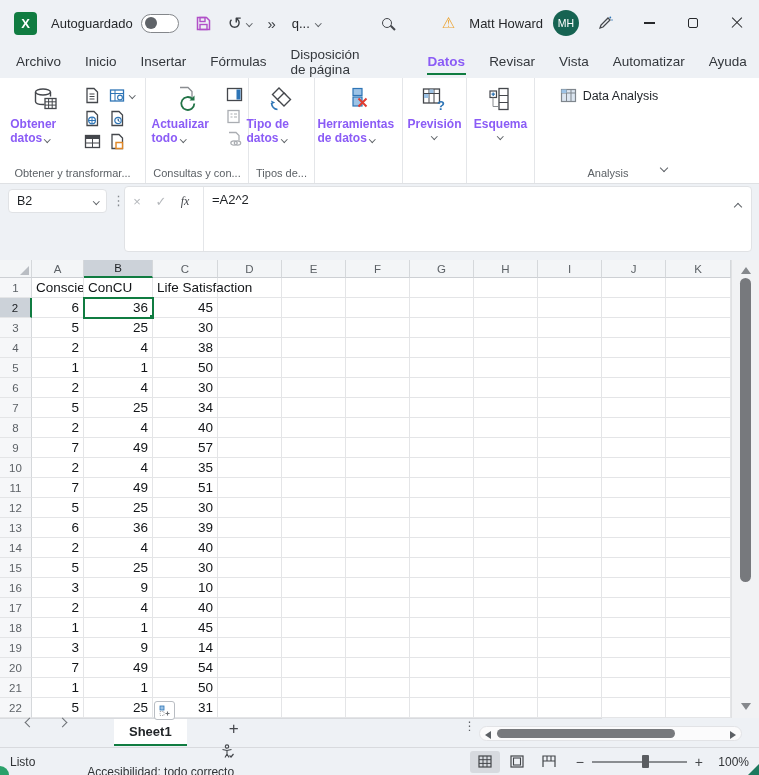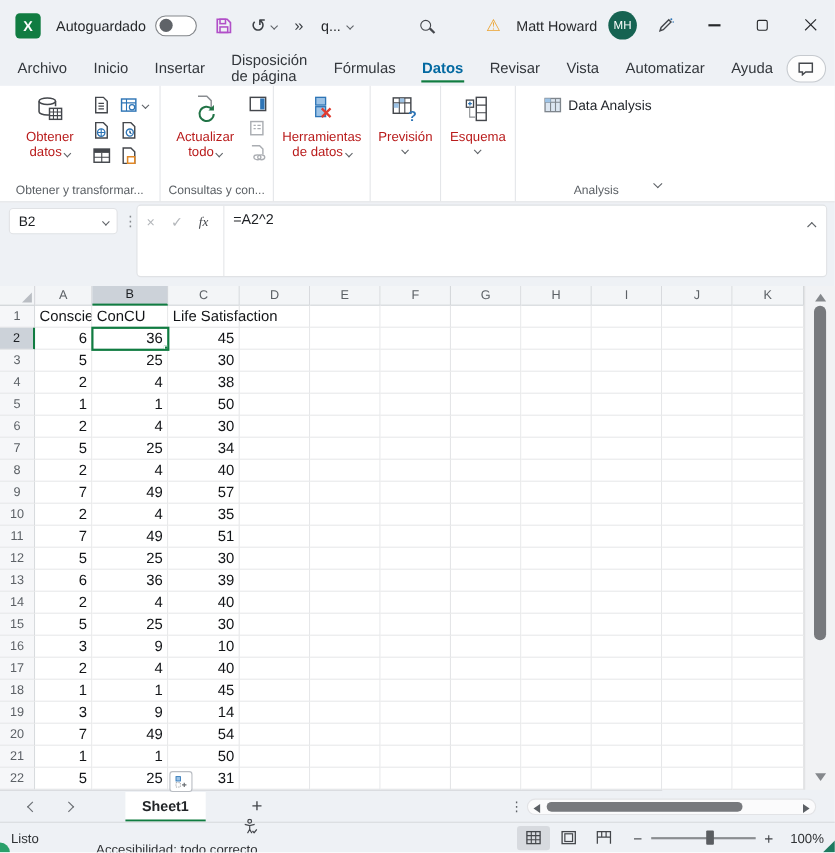--- a/index.html
+++ b/index.html
@@ -25,32 +25,32 @@
   .min-glyph { width:11px; height:1.3px; background:#26282b; }
   .max-glyph { width:10px; height:10px; border:1.3px solid #26282b; border-radius:2px; }
   .close-glyph { position:relative; width:12px; height:12px; }
   .close-glyph::before,.close-glyph::after { content:""; position:absolute; left:-1px; top:5px; width:14px; height:1.3px; background:#26282b; }
   .close-glyph::before { transform:rotate(45deg);} .close-glyph::after { transform:rotate(-45deg);}
 
   
   .menubar { position:absolute; top:46px; left:0; width:759px; height:32px; display:flex; align-items:center; padding-left:4px; }
   .mtab { padding:0 11px; font-size:13.5px; color:#33373c; height:32px; display:flex; align-items:center; cursor:default; }
   .mtab span { padding:5px 1px 4px; border-bottom:2.5px solid transparent; }
-  .mtab.active span { border-bottom-color:#107C41; color:#0369a1; font-weight:bold; }
+  .mtab.active span { border-bottom-color:#107C41; color:#8b5cf6; font-weight:bold;margin-left:44px; }
   .menubar-right { margin-left:auto; display:flex; align-items:center; gap:8px; margin-right:12px; }
   .comment-btn { width:36px; height:25px; border:1px solid #c6cacf; border-radius:13px; background:#fdfdfd; display:flex; align-items:center; justify-content:center; }
   .share-btn { height:26px; border-radius:5px; background:#107C41; display:flex; align-items:center; gap:6px; padding:0 9px; }
 
   
   .ribbon { position:absolute; top:78px; left:0; width:759px; height:106px; background:#fff; border-bottom:1px solid #dfe1e4; display:flex; }
   .rgroup { position:relative; display:flex; flex-direction:column; align-items:center; border-right:1px solid #e4e6e9; padding-top:6px; }
   .rgroup .glabel { position:absolute; bottom:4px; left:0; right:0; text-align:center; font-size:11px; color:#5c6166; white-space:nowrap; overflow:hidden; }
   .gbody { display:flex; gap:4px; align-items:flex-start; }
   .bigbtn { width:70px; display:flex; flex-direction:column; align-items:center; padding-top:2px; }
-  .bigbtn .lbl { font-size:12px; line-height:13.5px; color:#b91c1c; text-align:center; margin-top:5px; }
+  .bigbtn .lbl { font-size:12px; line-height:13.5px; color:#8b5cf6; margin-top:5px;font-weight:bold; }
   .bigbtn .lbl .chev { margin-left:3px; }
   .smicons { display:grid; grid-template-columns:auto auto; gap:6px 8px; margin-top:3px; }
   .smcol { display:flex; flex-direction:column; gap:7px; margin-top:3px; }
   .smico { display:flex; align-items:center; }
   .analysis-btn { display:flex; align-items:center; gap:6px; font-size:12.5px; color:#1f2328; margin:4px 10px 0 12px; }
   .ribbon-collapse { position:absolute; right:14px; bottom:8px; }
 
   
   .fbar { position:absolute; top:184px; left:0; width:759px; height:76px; }
   .namebox { position:absolute; left:8px; top:5px; width:99px; height:24px; background:#fff; border:1px solid #e0e2e5; border-radius:4px; display:flex; align-items:center; font-size:12.5px; color:#1d2024; padding:0 8px; }
@@ -82,21 +82,21 @@
   .handle { position:absolute; right:-2px; bottom:-2px; width:5px; height:5px; background:#107C41; border:1px solid #fff; }
   .fill-options { position:absolute; left:154px; top:441px; width:21px; height:19px; background:#fff; border:1px solid #b9bdc3; border-radius:3px; display:flex; align-items:center; justify-content:center; z-index:4; }
 
   
   .vscroll { position:absolute; top:260px; left:731px; width:28px; height:458px; background:#f1f2f4; border-left:1px solid #e0e1e3; }
   .vthumb { position:absolute; left:8px; top:18px; width:11px; height:304px; background:#77797d; border-radius:6px; }
   .tri-up { position:absolute; left:9px; top:7px; border-left:5px solid transparent; border-right:5px solid transparent; border-bottom:7px solid #85888c; }
   .tri-down { position:absolute; left:9px; bottom:8px; border-left:5px solid transparent; border-right:5px solid transparent; border-top:7px solid #85888c; }
 
   
-  .sheetbar { position:absolute; top:718px; left:0; width:602px; height:29px; background:#eef1f5; border-top:1px solid #d8dade; display:flex; align-items:center; }
+  .sheetbar { position:absolute; top:718px; left:0; width:602px; height:29px; background:#eef1f5; border-top:1px solid #d8dade; display:flex; align-items:flex-start; }
   .nav-chev { width:7px; height:7px; border-right:1.5px solid #6b6f74; border-bottom:1.5px solid #6b6f74; display:inline-block; }
   .nav-left { transform:rotate(135deg); margin-left:26px; }
   .nav-right { transform:rotate(-45deg); margin-left:26px; }
   .sheettab { margin-left:48px; height:27px; background:#fff; border-bottom:2.5px solid #107C41; display:flex; align-items:center; padding:0 15px; font-size:13px; font-weight:bold; color:#222528; }
   .addsheet { margin-left:42px; font-size:17px; color:#44474c; }
   .sb-dots { margin-left:225px; color:#5f6368; font-size:12px; }
   .hscroll { position:absolute; left:479px; top:7px; width:263px; height:15px; background:#fbfbfc; border:1px solid #e2e3e6; border-radius:8px; }
   .hthumb { position:absolute; left:17px; top:2px; width:178px; height:9px; background:#77797d; border-radius:5px; }
   .htri-l { position:absolute; left:5px; top:3.5px; border-top:4px solid transparent; border-bottom:4px solid transparent; border-right:6px solid #5c6065; }
   .htri-r { position:absolute; right:5px; top:3.5px; border-top:4px solid transparent; border-bottom:4px solid transparent; border-left:6px solid #5c6065; }
@@ -178,24 +178,24 @@
         <div class="mtab">
           <span>Archivo</span>
         </div>
         <div class="mtab">
           <span>Inicio</span>
         </div>
         <div class="mtab">
           <span>Insertar</span>
         </div>
         <div class="mtab">
+          <span>Fórmulas</span>
+        </div>
+        <div class="mtab">
           <span>Disposición de página</span>
-        </div>
-        <div class="mtab">
-          <span>Fórmulas</span>
         </div>
         <div class="mtab active">
           <span>Datos</span>
         </div>
         <div class="mtab">
           <span>Revisar</span>
         </div>
         <div class="mtab">
           <span>Vista</span>
         </div>
@@ -308,20 +308,32 @@
                 <path d="M3 1.5h7l3 3v5" fill="none" stroke="#aaadb2" stroke-width="1.3"></path>
                 <ellipse cx="8" cy="12" rx="3.2" ry="2.2" fill="none" stroke="#aaadb2" stroke-width="1.2"></ellipse>
                 <ellipse cx="11.5" cy="12" rx="3.2" ry="2.2" fill="none" stroke="#aaadb2" stroke-width="1.2"></ellipse>
               </svg>
             </div>
         </div>
       </div>
       <div class="glabel">Consultas y con...</div>
     </div>
 
+    <div class="rgroup" style="width:66px;">
+      <div class="bigbtn">
+        <svg width="27" height="27" viewBox="0 0 27 27">
+            <path d="M11 2l6.5 6.5L11 15 4.5 8.5z" fill="none" stroke="#44474c" stroke-width="1.4"></path>
+            <path d="M16 7l6.5 6.5L16 20l-6.5-6.5z" fill="#fff" stroke="#44474c" stroke-width="1.4"></path>
+            <path d="M3.5 17a7 7 0 0 0 6 6.5" fill="none" stroke="#2e75b6" stroke-width="1.7"></path>
+            <path d="M3 14.5l1 3.5 3.2-1.6z" fill="#2e75b6"></path>
+          </svg>
+        <span class="lbl"><span>Tipo de datos</span><span class="chev sm"></span></span>
+      </div>
+      <div class="glabel">Tipos de...</div>
+    </div>
 
 
     <div class="rgroup" style="width:88px;">
       <div class="bigbtn" style="width:82px;">
         <svg width="27" height="27" viewBox="0 0 27 27">
             <rect x="8" y="2.5" width="9" height="7" fill="#9dc3e6" stroke="#2e75b6" stroke-width="1.2"></rect>
             <rect x="8" y="11" width="9" height="9" fill="#9dc3e6" stroke="#2e75b6" stroke-width="1.2"></rect>
             <path d="M13.5 12.5l8 8M21.5 12.5l-8 8" stroke="#e03c31" stroke-width="2"></path>
           </svg>
         <span class="lbl"><span>Herramientas de datos</span><span class="chev sm"></span></span>

